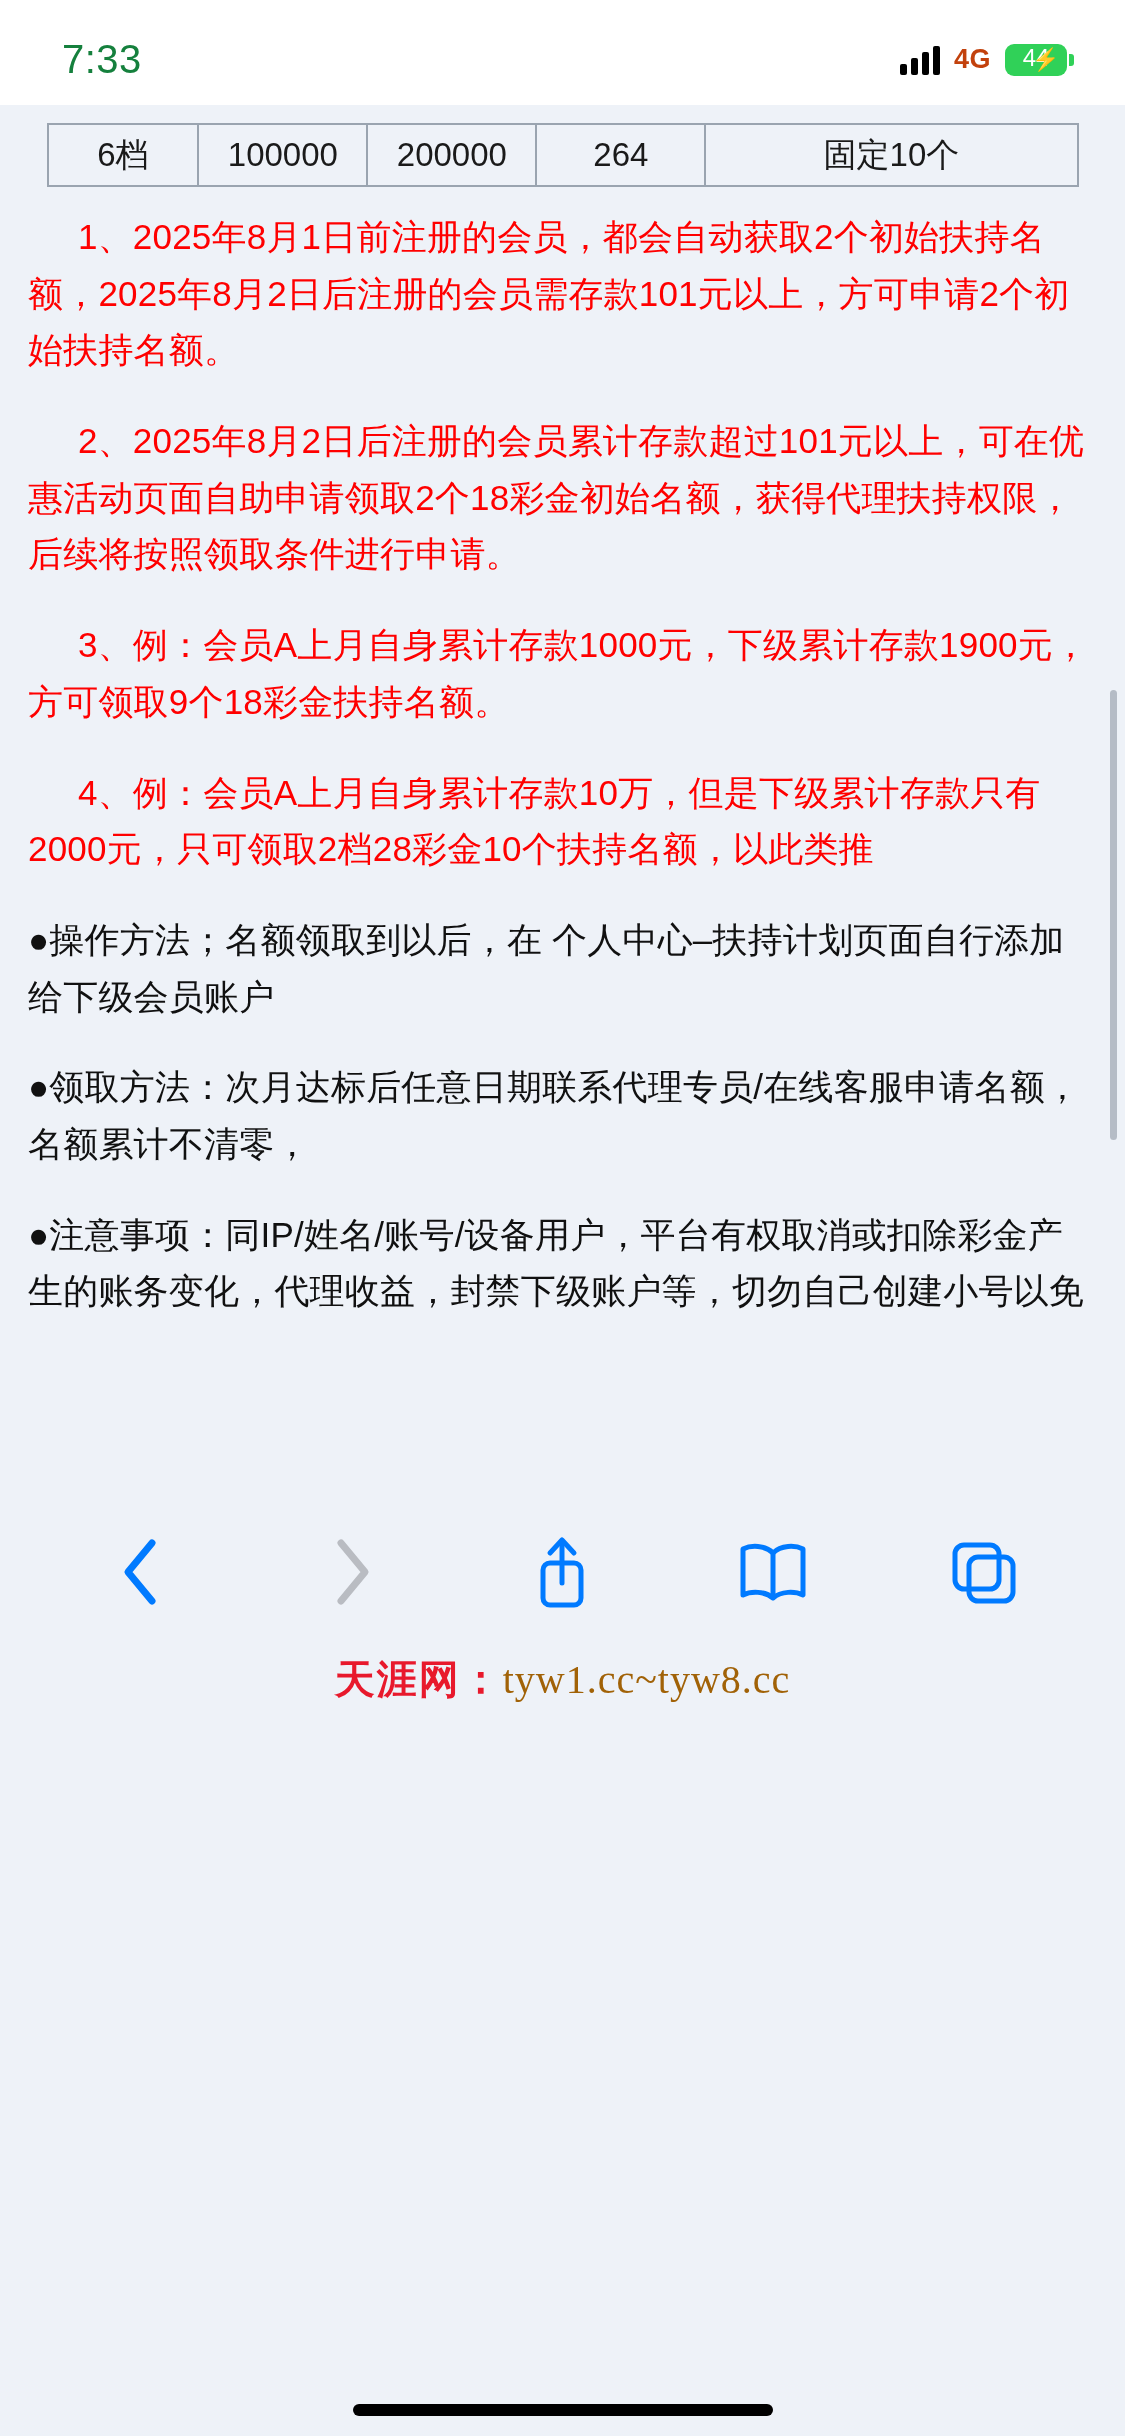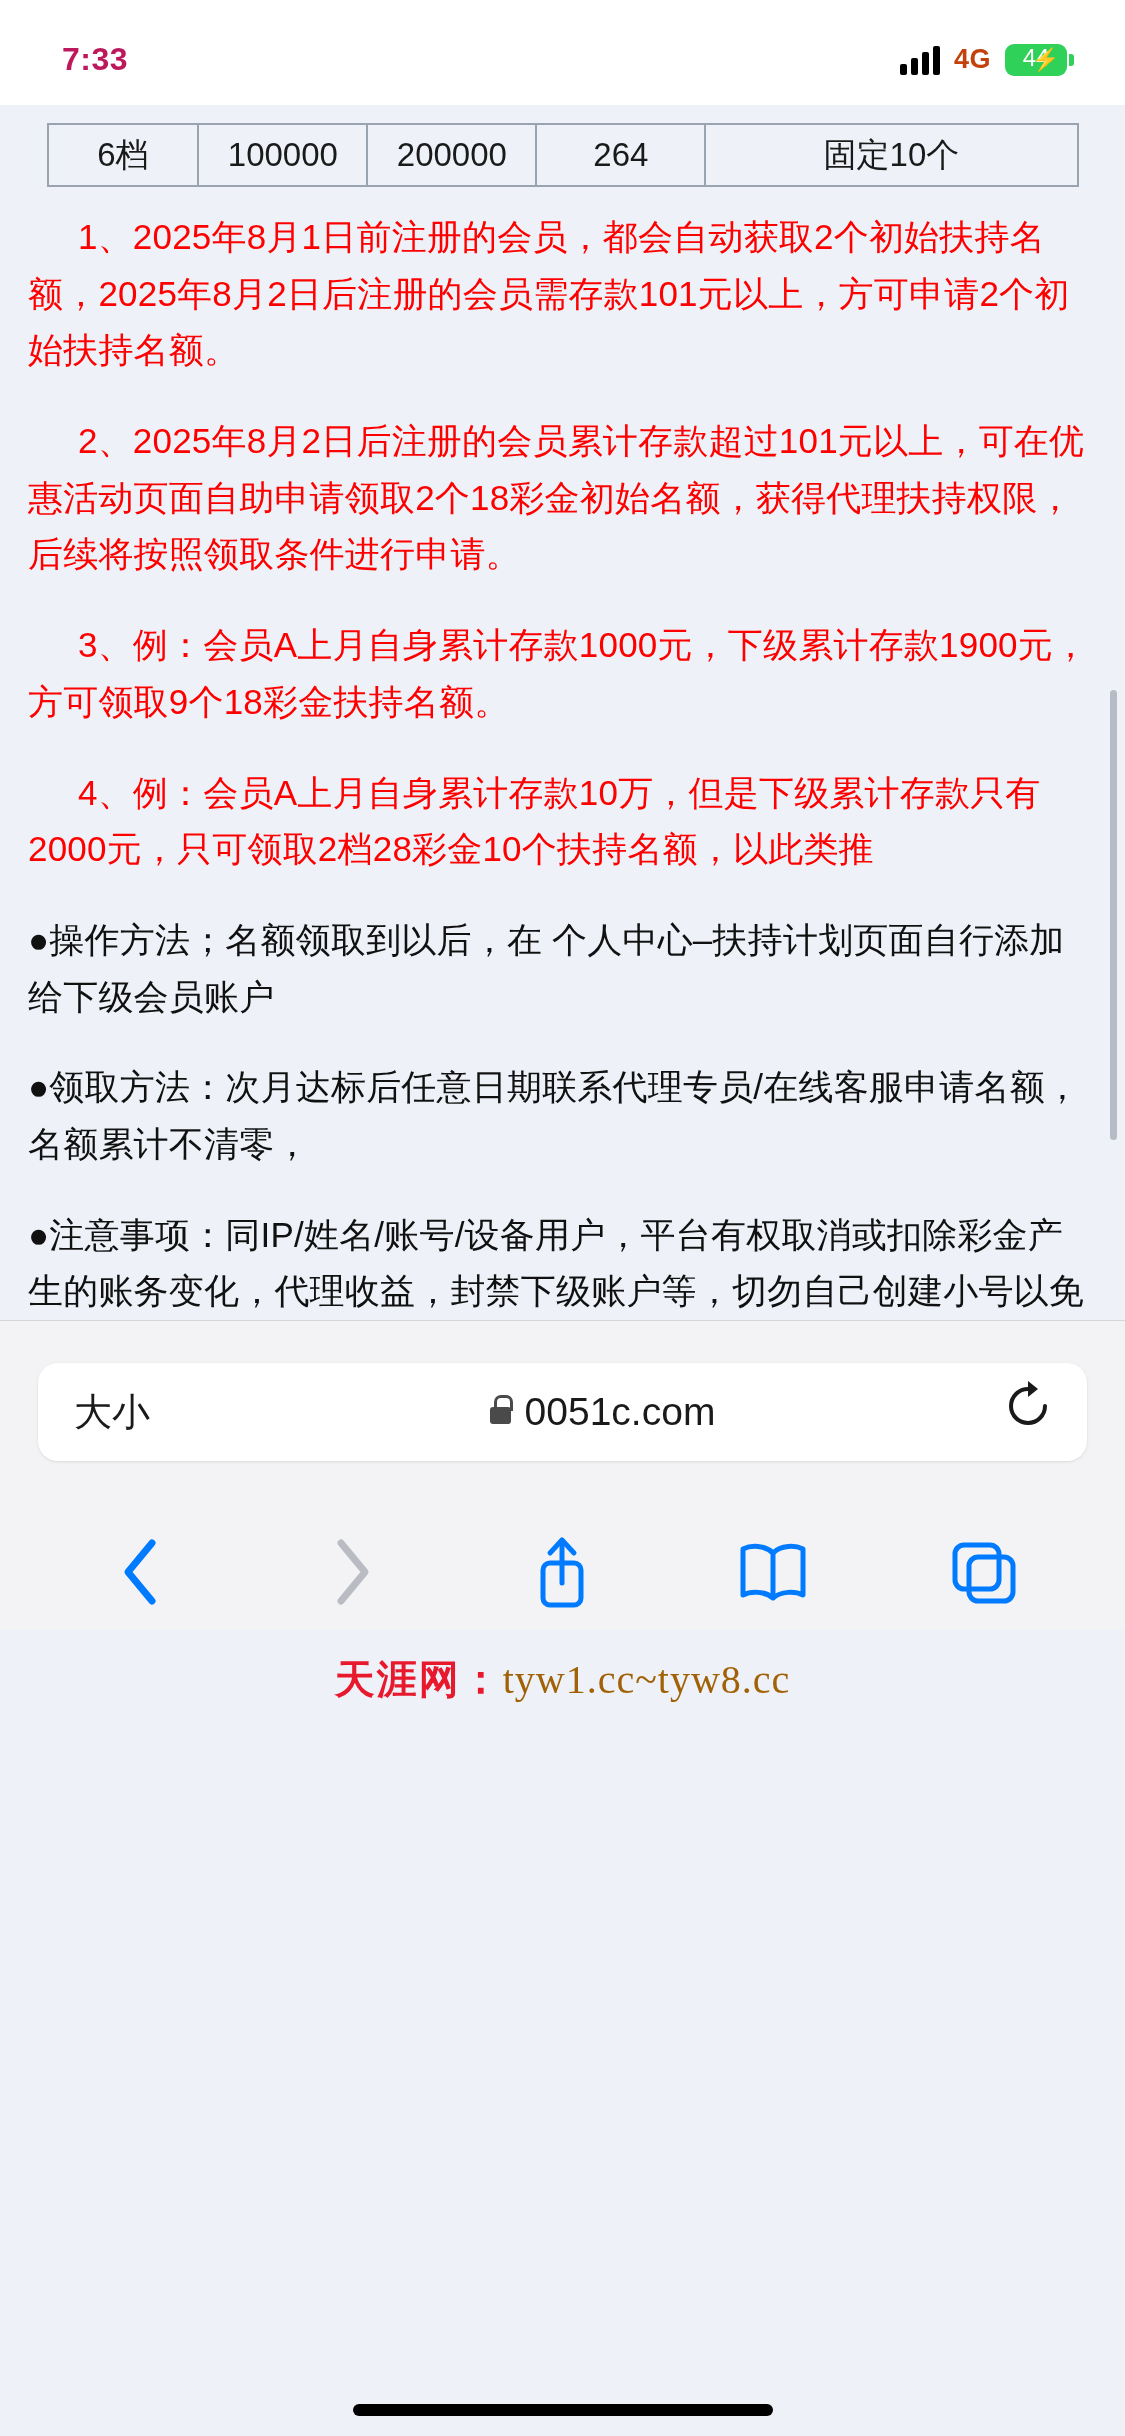--- a/index.html
+++ b/index.html
@@ -24,23 +24,23 @@
     top: 0; left: 0;
     width: 1125px;
     height: 105px;
     background: #ffffff;
     display: flex;
     align-items: center;
     justify-content: space-between;
     padding: 14px 58px 0 62px;
   }
   .status-time {
-    font-size: 32px;
-    font-weight: bold;
-    color: #be185d;
+    font-size: 40px;
+    font-weight: normal;
+    color: #15803d;
     letter-spacing: 0.5px;
     font-family: "Liberation Sans", sans-serif;
   }
   .status-right {
     display: flex;
     align-items: center;
     gap: 14px;
   }
   .signal-bars {
     display: flex;
@@ -313,35 +313,20 @@
     <p class="para red">3、例：会员A上月自身累计存款1000元，下级累计存款1900元，方可领取9个18彩金扶持名额。</p>
     <p class="para red">4、例：会员A上月自身累计存款10万，但是下级累计存款只有2000元，只可领取2档28彩金10个扶持名额，以此类推</p>
     <p class="para black">●操作方法；名额领取到以后，在 个人中心–扶持计划页面自行添加给下级会员账户</p>
     <p class="para black">●领取方法：次月达标后任意日期联系代理专员/在线客服申请名额，名额累计不清零，</p>
     <p class="para black">●注意事项：同IP/姓名/账号/设备用户，平台有权取消或扣除彩金产生的账务变化，代理收益，封禁下级账户等，切勿自己创建小号以免连累到代理账号</p>
 
     <div class="scroll-ind"></div>
   </div>
 
   <div class="browser-bar" style="pointer-events:auto;">
-    <div class="url-wrap">
-      <div class="url-field">
-        <div class="aa-label">大小</div>
-        <div class="url-center">
-          <span class="lock"></span>
-          <span class="url-text">0051c.com</span>
-        </div>
-        <div class="reload">
-          <svg width="46" height="52" viewBox="0 0 46 52">
-            <path d="M23 8 A17 17 0 1 0 40 25" fill="none" stroke="#1a1a1a" stroke-width="4" stroke-linecap="round"></path>
-            <path d="M23 0 L23 16 L33 8 Z" fill="#1a1a1a"></path>
-          </svg>
-        </div>
-      </div>
-    </div>
 
     <div class="toolbar">
       <div class="tb-icon">
         <svg width="46" height="70" viewBox="0 0 46 70">
             <path d="M34 6 L10 35 L34 64" fill="none" stroke="#007aff" stroke-width="7" stroke-linecap="round" stroke-linejoin="round"></path>
           </svg>
       </div>
       <div class="tb-icon disabled">
         <svg width="46" height="70" viewBox="0 0 46 70">
             <path d="M12 6 L36 35 L12 64" fill="none" stroke="#b9bcc2" stroke-width="7" stroke-linecap="round" stroke-linejoin="round"></path>

